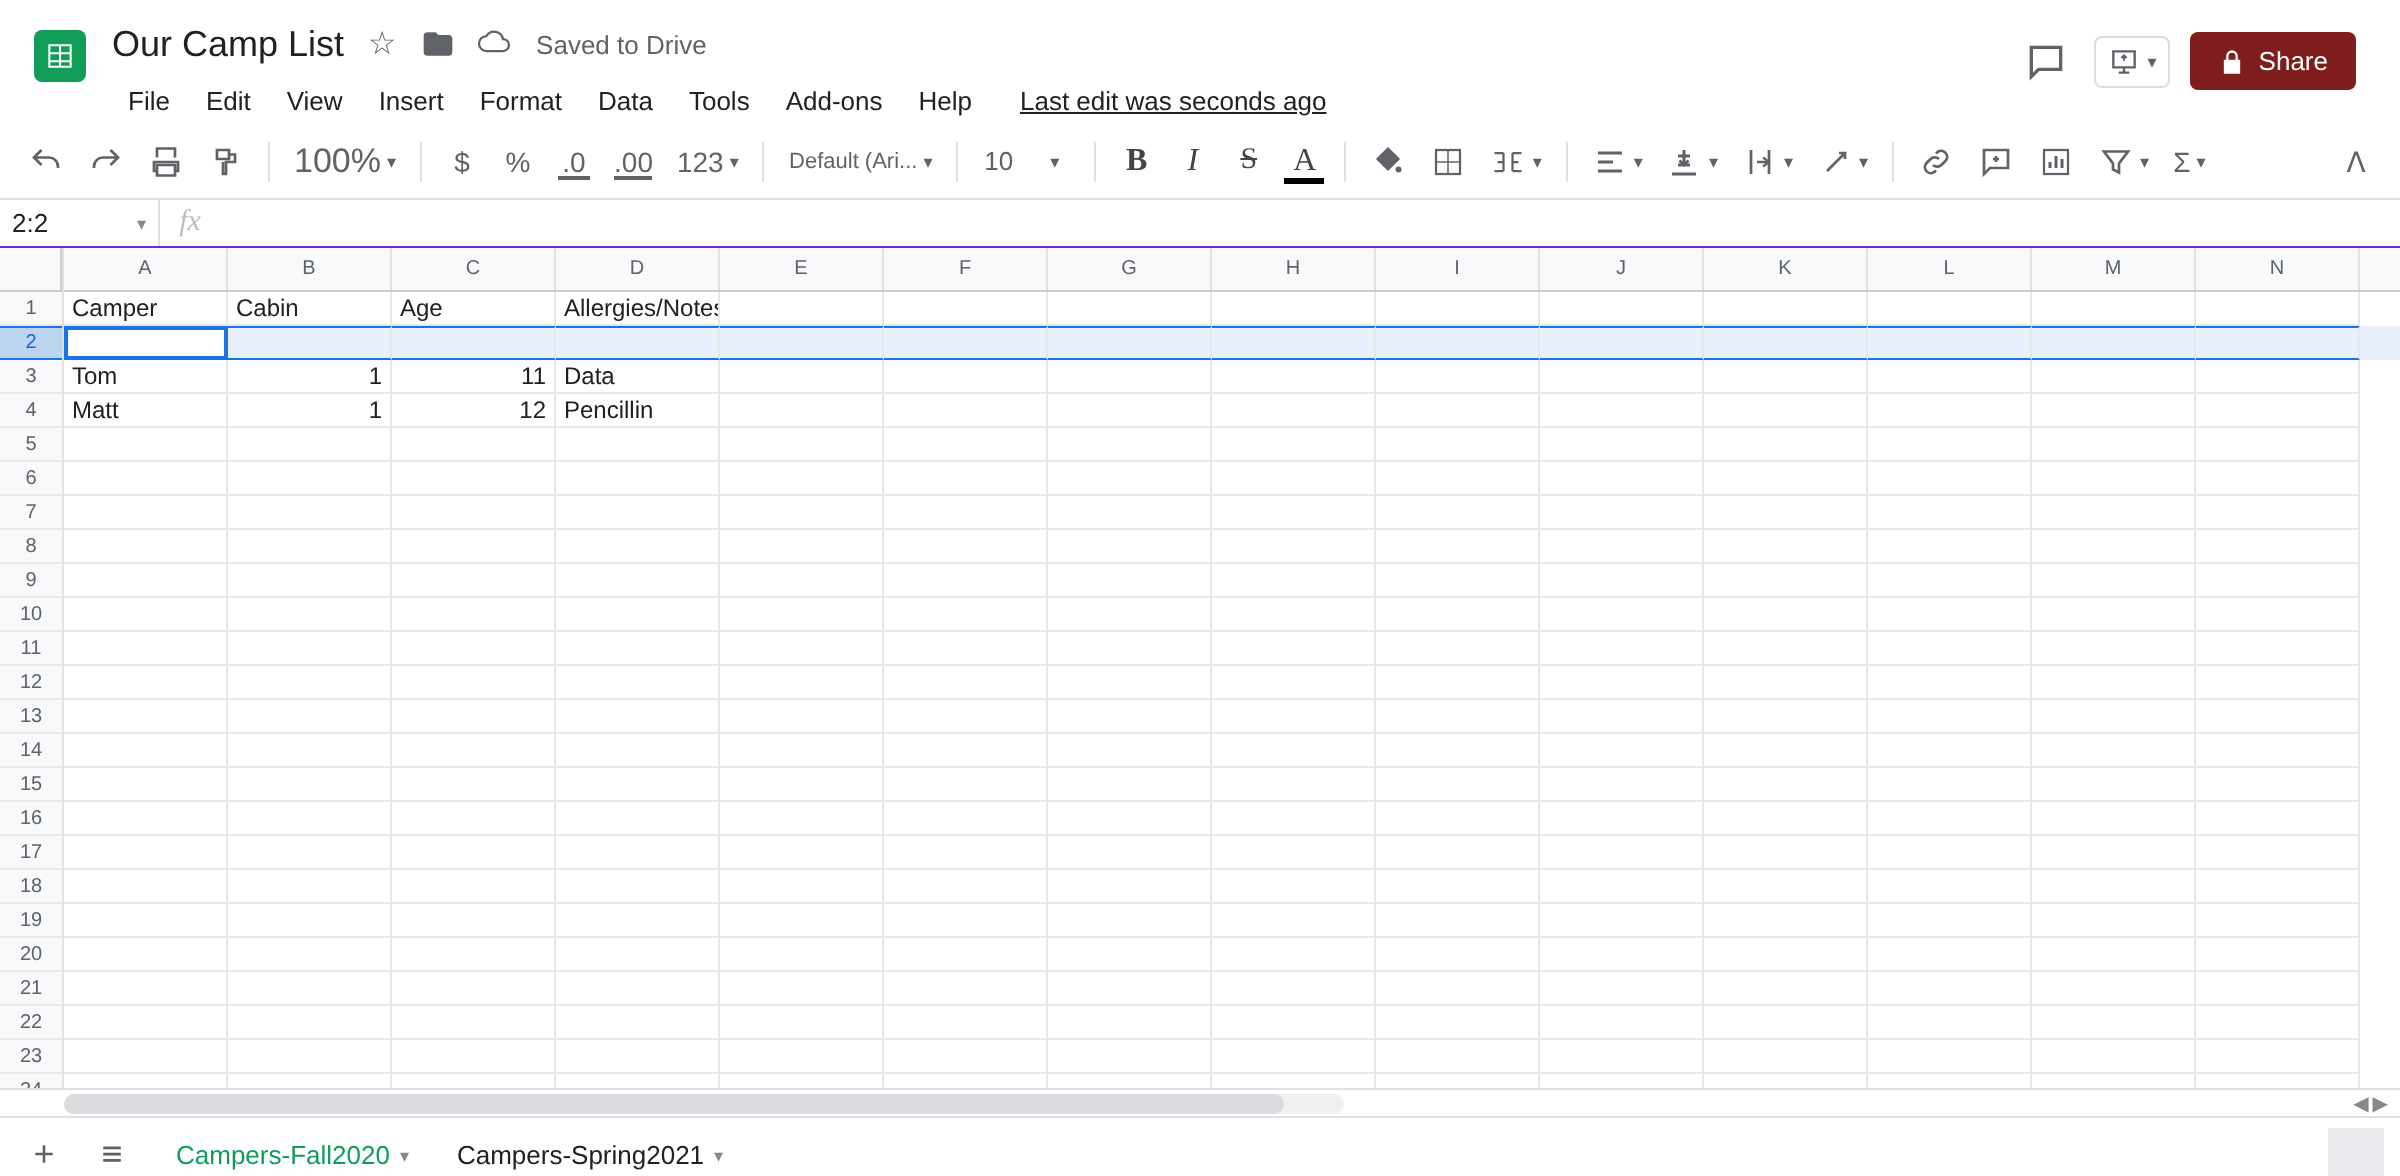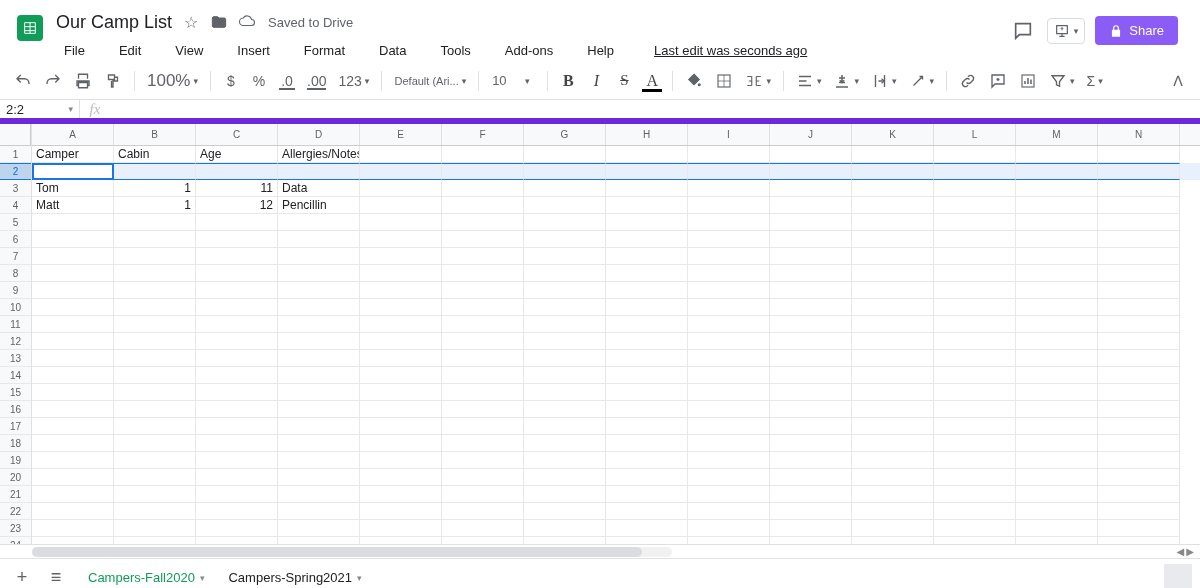--- a/index.html
+++ b/index.html
@@ -8,48 +8,48 @@
 
 .header { display: flex; align-items: flex-start; padding: 8px 10px 0 10px; }
 .logo { width: 40px; height: 40px; display: flex; align-items: center; justify-content: center; margin-right: 6px; }
 .logo-sq { width: 26px; height: 26px; background: #0f9d58; border-radius: 4px; display:flex; align-items:center; justify-content:center; }
 .logo-sq svg { width: 16px; height: 16px; }
 .title-block { flex: 1; }
 .title-row { display: flex; align-items: center; gap: 10px; height: 28px; }
 .doc-title { font-size: 18px; color: #202124; }
 .ti { width: 18px; height: 18px; display:flex; align-items:center; justify-content:center; color:#5f6368; font-size: 16px; cursor:pointer; }
 .drive-status { display:flex; align-items:center; gap:12px; color:#5f6368; font-size: 13px; }
-.menus { display: flex; gap: 18px; margin-top: 2px; height: 24px; align-items:center; }
+.menus { display: flex; gap: 2px; margin-top: 2px; height: 24px; align-items:center; }
 .menus span { padding: 4px 8px; color:#202124; cursor:pointer; font-size: 13px; }
 .last-edit { color:#777; text-decoration: underline; margin-left: 6px; font-size: 13px; }
 .header-right { display:flex; align-items:center; gap:10px; padding-right: 12px; padding-top: 8px; }
 .hr-icon { width: 28px; height: 28px; display:flex;align-items:center;justify-content:center; color:#5f6368; border-radius:4px; cursor:pointer; }
 .present { border:1px solid #dadce0; border-radius:4px; padding: 4px 6px; display:flex; gap:4px; align-items:center; color:#5f6368; }
-.share-btn { background:#8b5cf6; color:#fff; border-radius:4px; padding: 7px 14px; display:flex; align-items:center; gap:6px; font-size:13px; font-weight:500; cursor:pointer; }
+.share-btn { background:#7f1d1d; color:#fff; border-radius:4px; padding: 7px 14px; display:flex; align-items:center; gap:6px; font-size:13px; font-weight:500; cursor:pointer; }
 
 
 .toolbar { display:flex; align-items:center; gap: 4px; padding: 4px 10px; border-bottom: 1px solid #e0e0e0; height: 38px; color:#5f6368; }
 .tb { min-width: 24px; height: 26px; display:flex; align-items:center; justify-content:center; padding: 0 4px; cursor:pointer; font-size: 14px; color:#5f6368; }
 .tb svg { width:18px; height:18px; }
 .sep { width:1px; height: 20px; background:#e0e0e0; margin: 0 4px; }
 .zoom { font-size: 17px; }
 .font-name { font-size: 11px; min-width: 80px; }
 .fsize { font-size: 13px; }
 .bold { font-weight: bold; color:#444; font-family: 'Times New Roman', serif; font-size:16px; }
 .italic { font-style: italic; font-family: 'Times New Roman', serif; font-size:16px; color:#444;}
 .strike { text-decoration: line-through; font-family: 'Times New Roman', serif; font-size:15px; color:#444;}
 .textcolor { position:relative; font-family: 'Times New Roman', serif; font-size:16px; color:#444;}
 .textcolor::after { content:""; position:absolute; bottom:2px; left:2px; right:2px; height:3px; background:#000; }
 .decund { position:relative; }
 .decund::after { content:""; position:absolute; bottom:4px; left:4px; right:4px; height:2px; background:#5f6368; }
 .dd::after { content:"▾"; font-size:9px; margin-left:3px; color:#5f6368; }
 .toolbar-expand { margin-left:auto; }
 
 
-.fx-row { display:flex; align-items:center; border-bottom:6px solid #6d28d9; height: 24px; }
+.fx-row { display:flex; align-items:center; border-bottom:1px solid #6d28d9; height: 24px; }
 .namebox { width: 80px; border-right:1px solid #e0e0e0; height:100%; display:flex; align-items:center; justify-content:space-between; padding: 0 6px; font-size: 13px; }
 .namebox .dd-caret { font-size:9px; color:#888; }
 .fx-icon { width: 30px; text-align:center; color:#bdbdbd; font-style:italic; font-family: 'Times New Roman', serif; font-size: 15px; }
 .fx-input { flex:1; border:none; outline:none; height:100%; font-size:13px; }
 
 
 .grid-wrap { display:flex; height: 420px; overflow:hidden; position:relative; }
 .rowhead-col { width: 32px; background:#f8f9fa; border-right:1px solid #e0e0e0; }
 .corner { height: 22px; border-bottom:1px solid #ccc; border-right:1px solid #ccc; background:#f8f9fa; }
 .rh { height: 17px; border-bottom:1px solid #e8e8e8; display:flex; align-items:center; justify-content:center; font-size:10px; color:#5f6368; }

